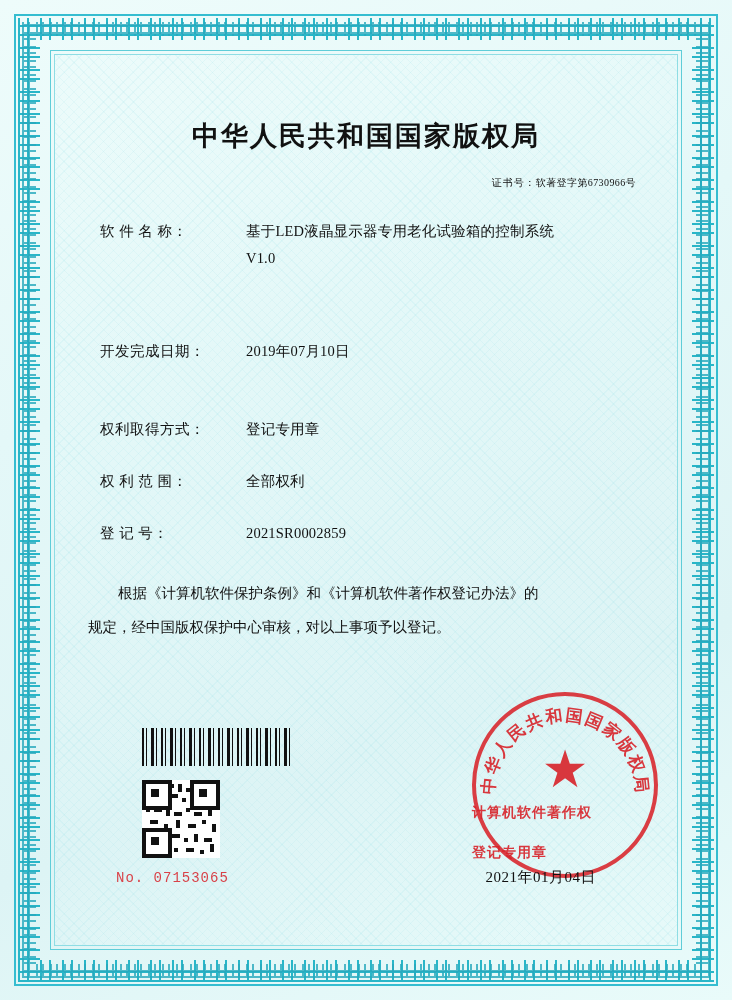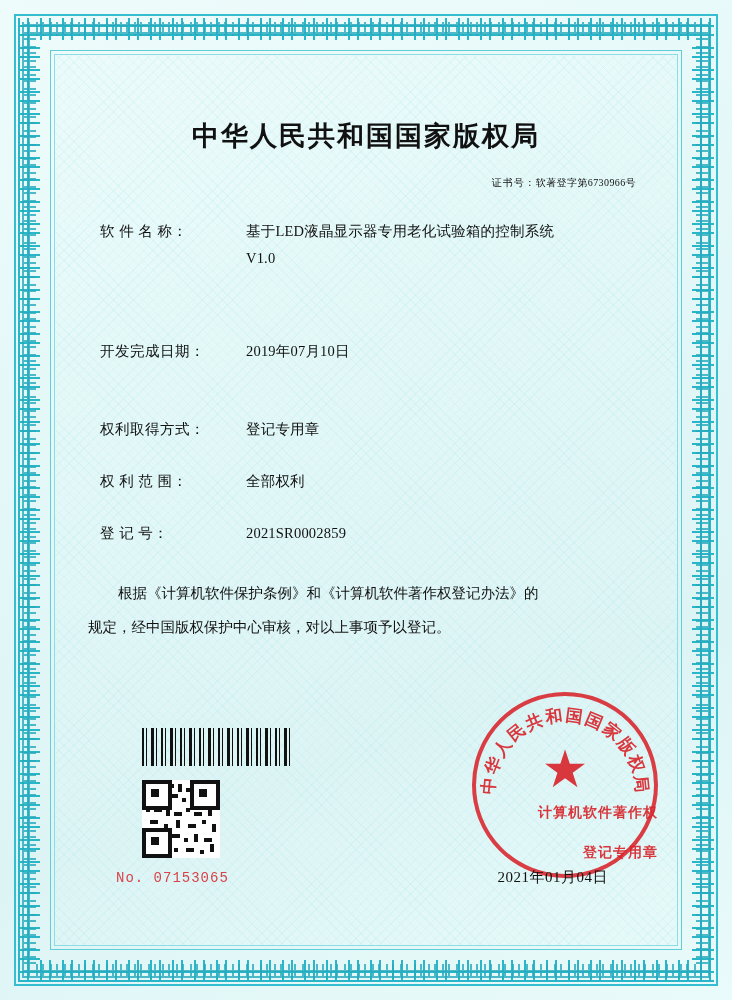--- a/index.html
+++ b/index.html
@@ -256,21 +256,21 @@
     fill: #d8232a;
     font-family: "Liberation Serif", serif;
     font-size: 17px;
     font-weight: bold;
     letter-spacing: 2px;
     opacity: 0.9;
   }
   .seal-line1, .seal-line2 {
     position: absolute;
     width: 100%;
-    text-align: right;
+    text-align: left;
     color: #d8232a;
     font-size: 14px;
     font-weight: bold;
     letter-spacing: 1px;
     opacity: 0.9;
   }
   .seal-line1 { top: 112px; }
   .seal-line2 { top: 152px; }
 
   
@@ -279,21 +279,21 @@
     left: 60px;
     top: 814px;
     font-size: 14px;
     color: #d8232a;
     letter-spacing: 1px;
     font-family: "Liberation Mono", monospace;
     opacity: 0.85;
   }
   .footer-date {
     position: absolute;
-    right: 68px;
+    right: 80px;
     top: 812px;
     font-size: 15px;
     color: #111;
     letter-spacing: 0.5px;
   }
 </style>
 </head>
 <body>
 
 <div class="certificate">

